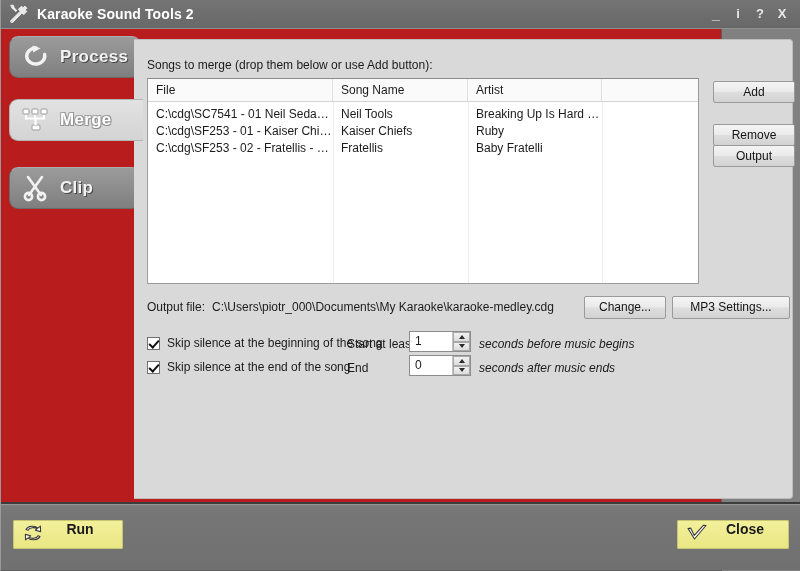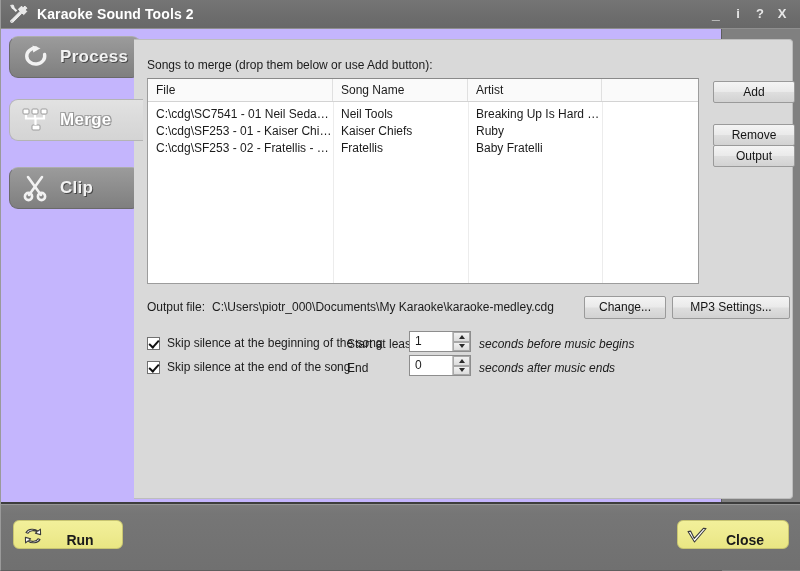--- a/index.html
+++ b/index.html
@@ -13,21 +13,21 @@
     overflow: hidden;
     font-family: "Liberation Sans", sans-serif;
     -webkit-font-smoothing: antialiased;
   }
 
   
   .window {
     position: relative;
     width: 722px;
     height: 571px;
-    background: #c4b5fd;
+    background: #b91c1c;
     box-sizing: border-box;
     border-left: 1px solid #9a9a9a;
     border-right: 1px solid #5e5e5e;
     border-bottom: 1px solid #5e5e5e;
   }
 
   
   .titlebar {
     position: absolute;
     left: 0; top: 0;
@@ -372,23 +372,23 @@
     left: 0; top: -3px;
     width: 800px; height: 2px;
     background: #3d3d3d;
   }
   .action-btn {
     position: absolute;
     top: 15px;
     height: 29px;
     background: linear-gradient(to bottom, #f2f09a 0%, #eeeb90 50%, #e9e683 100%);
     border: 1px solid #c8c572;
-    border-radius: 6px;
-    display: flex;
-    align-items: flex-end;
+    border-radius: 1px;
+    display: flex;
+    align-items: flex-start;
     cursor: default;
     user-select: none;
     box-sizing: border-box;
   }
   #btn-run   { left: 12px; width: 110px; }
   #btn-close { left: 676px; width: 112px; }
   .action-icon {
     width: 26px; height: 24px;
     margin-left: 6px;
     flex: 0 0 auto;

